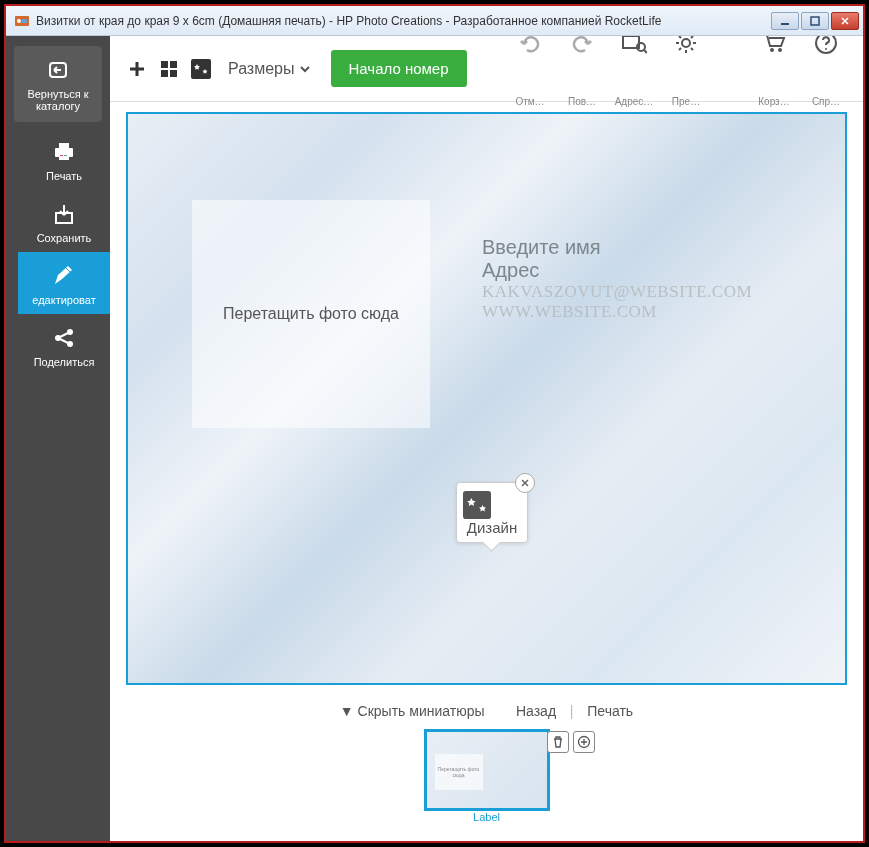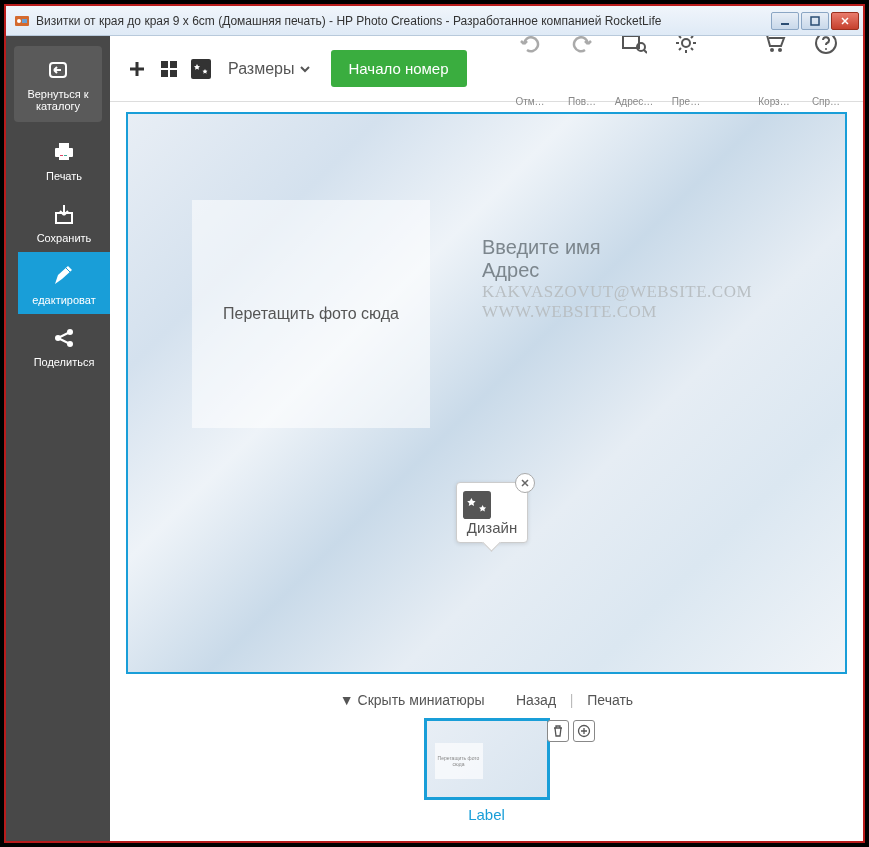--- a/index.html
+++ b/index.html
@@ -36,21 +36,21 @@
 .design-pop { position:absolute; left:328px; top:368px; width:72px; background:#fff; border:1px solid #ccc; border-radius:4px; padding:8px 6px 6px; text-align:center; box-shadow:0 1px 4px rgba(0,0,0,0.12);}
 .design-pop .close { position:absolute; right:-8px; top:-10px; width:20px; height:20px; border-radius:50%; background:#fff; border:1px solid #aaa; display:flex; align-items:center; justify-content:center; font-size:11px; cursor:pointer;}
 .design-pop .txt { font-size:15px; color:#555; margin-top:0;}
 .design-pop::after{content:"";position:absolute;bottom:-7px;left:50%;margin-left:-7px;width:12px;height:12px;background:#fff;border-right:1px solid #ccc;border-bottom:1px solid #ccc;transform:rotate(45deg);}
 .thumbs-bar { padding:18px 0 6px; text-align:center; font-size:14px; color:#555;}
 .thumbs-bar .link { cursor:pointer; padding:0 6px;}
 .thumbs-bar .sep { color:#bbb;}
 .thumbs-row { display:flex; justify-content:center; gap:8px; padding:4px 0 10px; position:relative;}
 .thumb { border:3px solid #199ed8; width:126px; height:82px; background:linear-gradient(135deg,#e8eef5,#d8e4ef); position:relative; cursor:pointer;}
 .thumb-inner { position:absolute; left:8px; top:22px; width:48px; height:36px; background:rgba(255,255,255,0.65); font-size:5px; color:#888; display:flex; align-items:center; justify-content:center; text-align:center; padding:2px;}
-.thumb-label { text-align:center; font-size:15px; color:#199ed8; margin-top:6px;}
+.thumb-label { text-align:center; font-size:11px; color:#199ed8; margin-top:0;}
 .thumb-tools { position:absolute; left:50%; margin-left:60px; top:6px; display:flex; gap:4px;}
 .thumb-tool { width:22px; height:22px; border:1px solid #888; border-radius:3px; display:flex; align-items:center; justify-content:center; cursor:pointer; color:#555; background:#fff;}
 svg { display:block; }
 </style>
 </head>
 <body>
 
 <div class="window">
   <div class="titlebar">
     <span class="app-icon">

